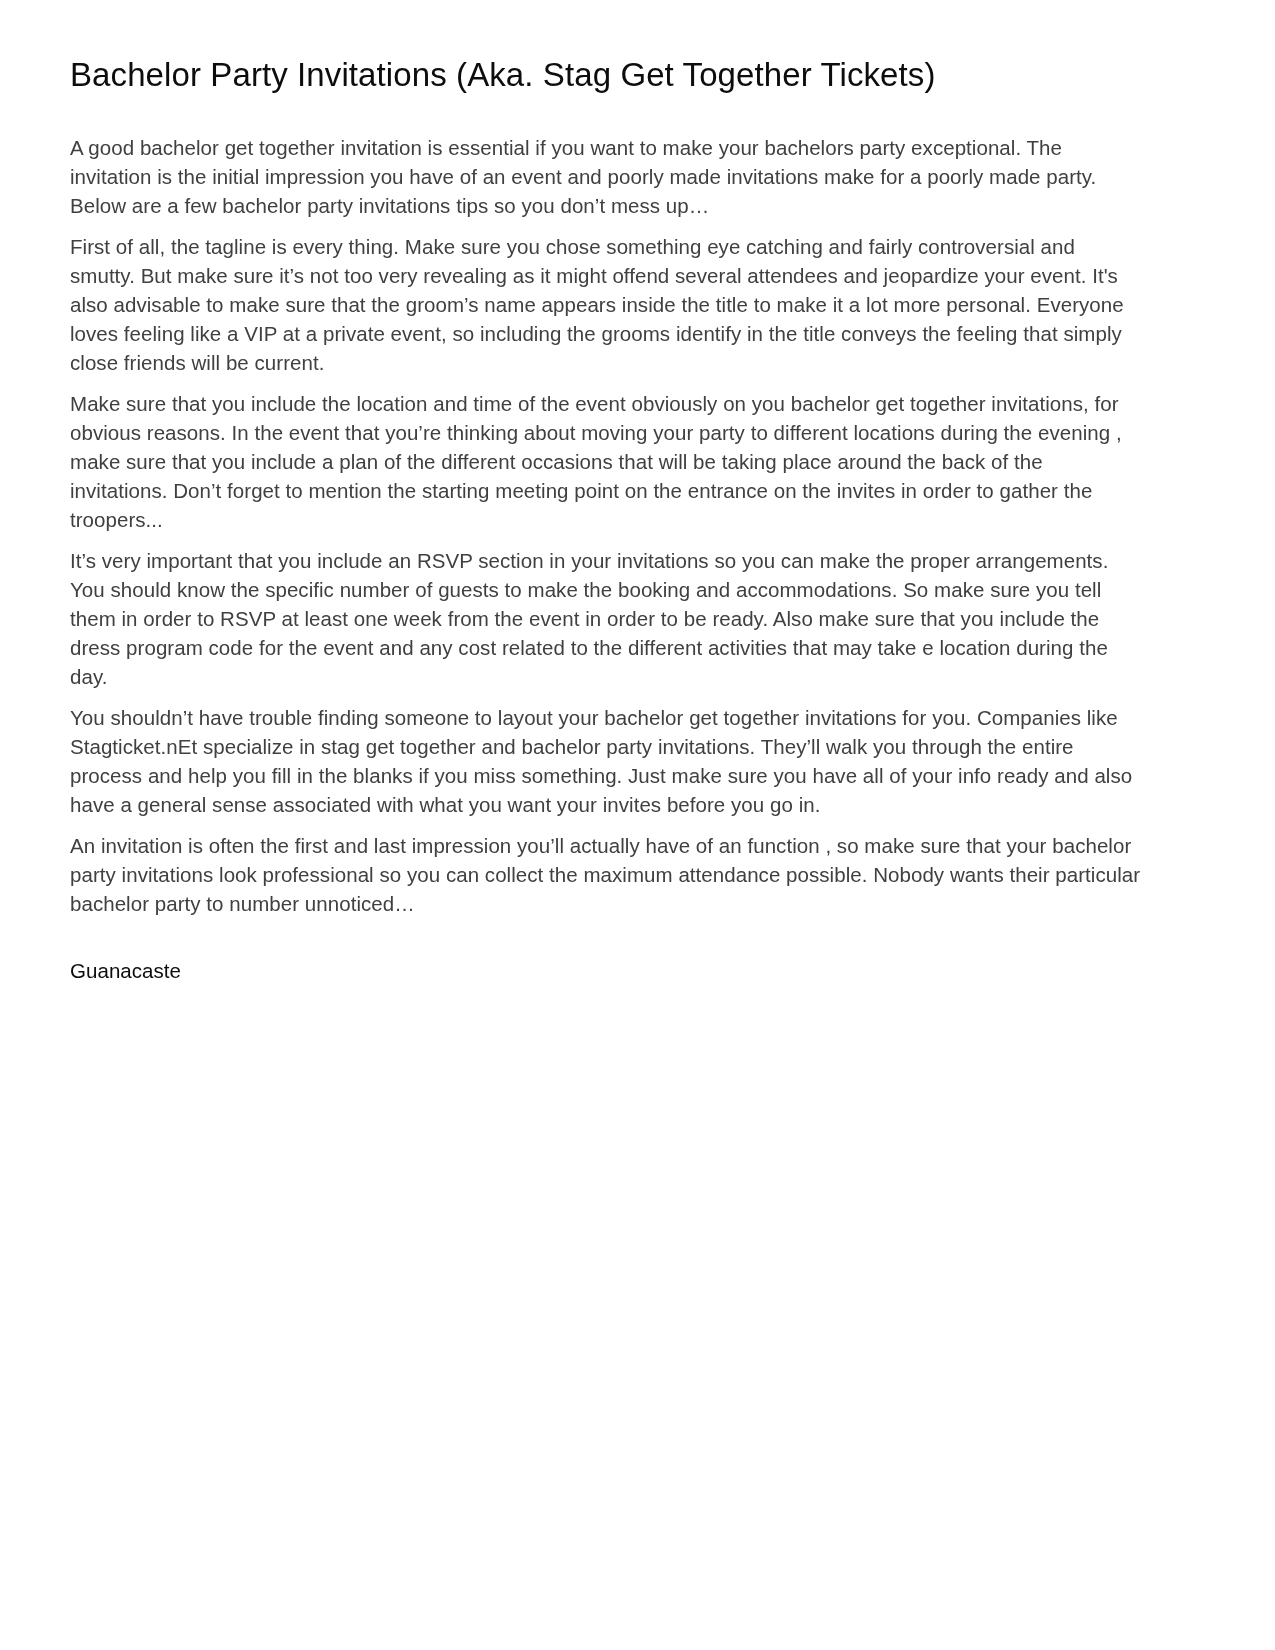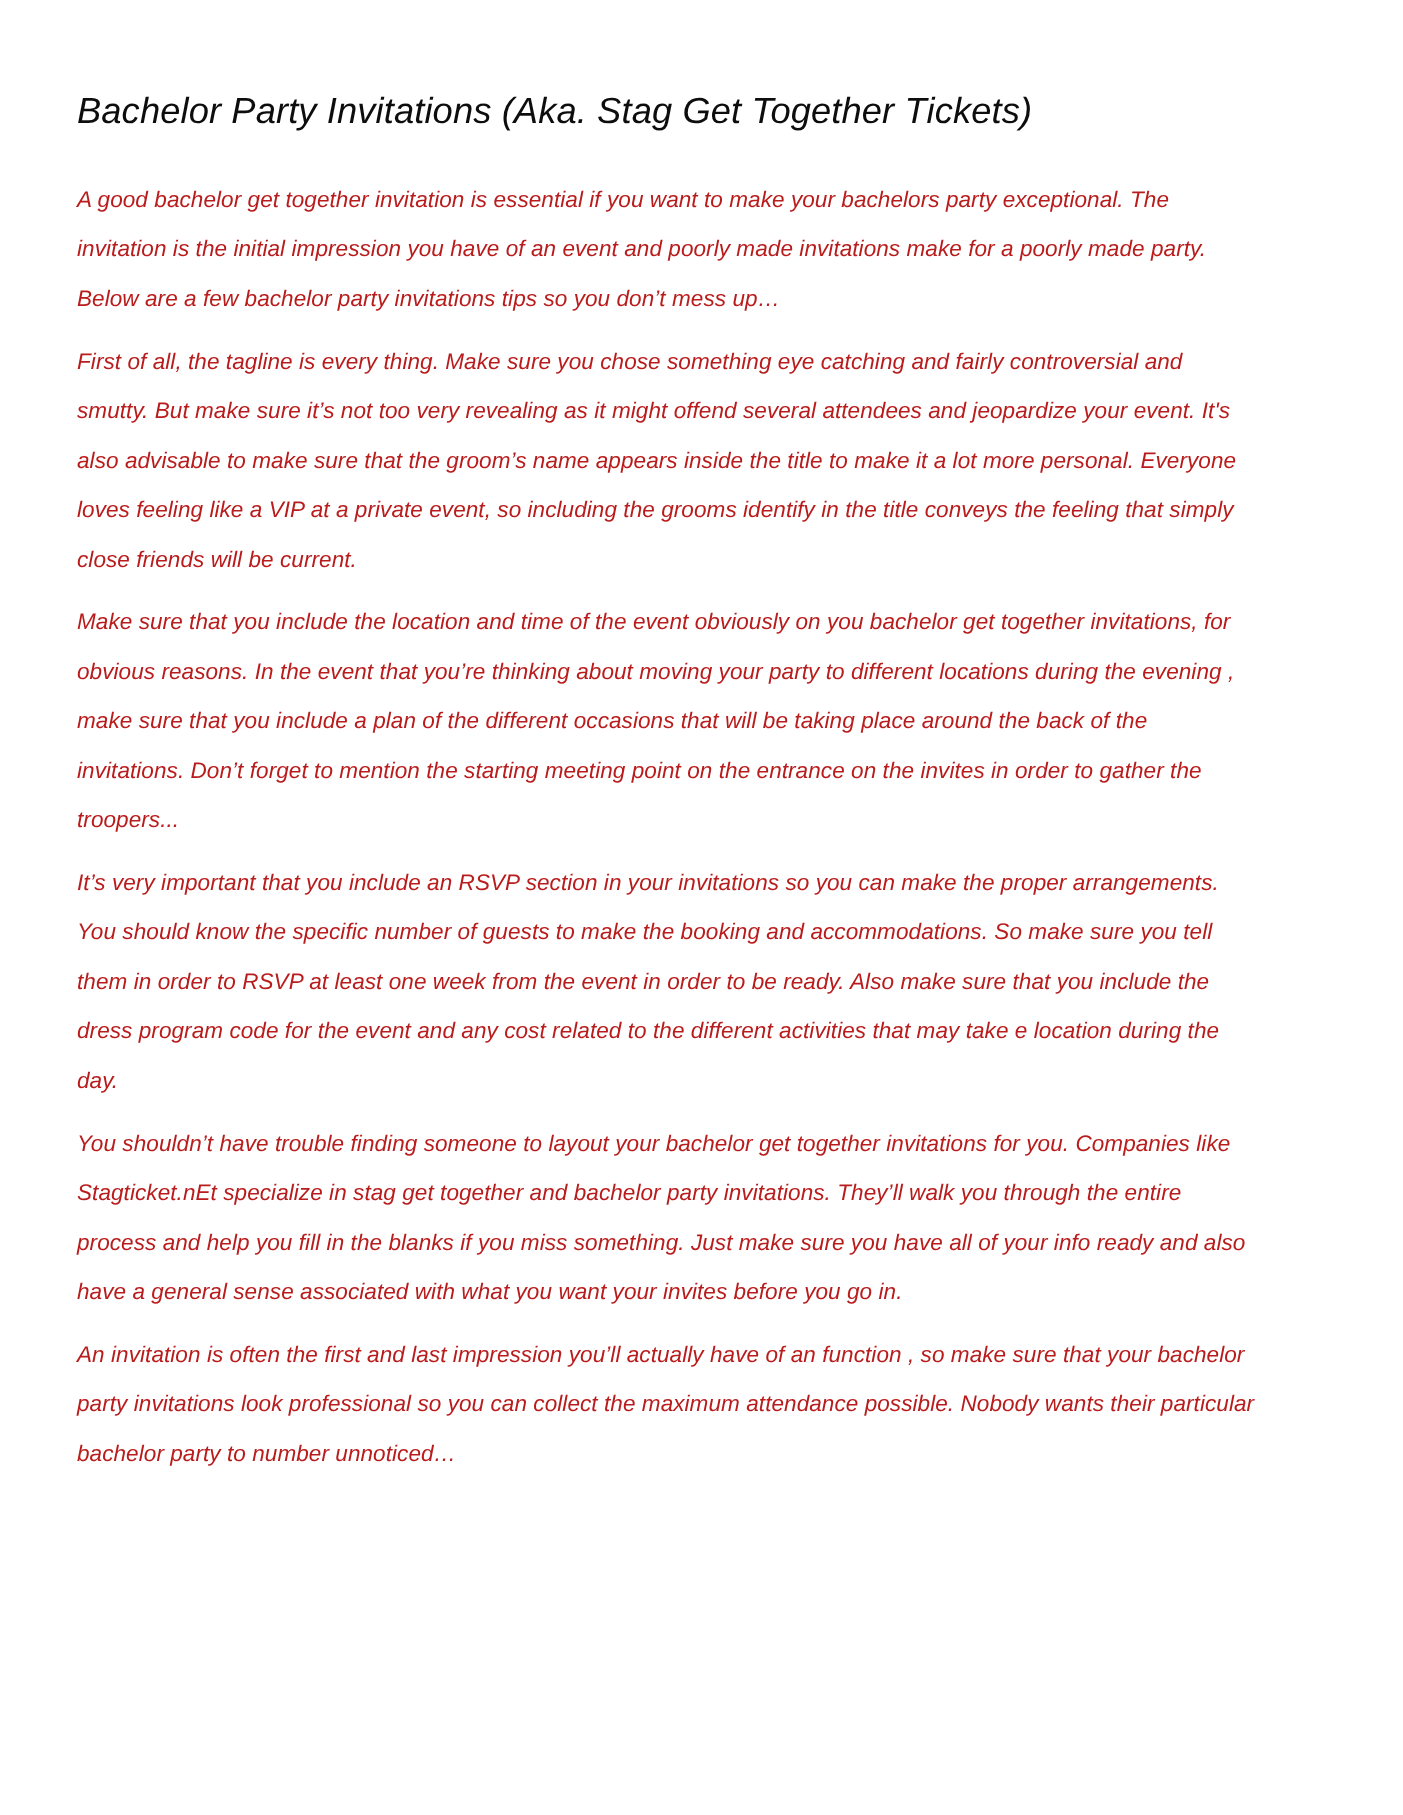--- a/index.html
+++ b/index.html
@@ -16,40 +16,39 @@
     position: relative;
     width: 1275px;
     height: 1650px;
     background: #ffffff;
     box-sizing: border-box;
     overflow: hidden;
   }
   .content {
     position: absolute;
     left: 70px;
-    top: 80px;
+    top: 54px;
     width: 1075px;
-    font-style: italic;
   }
   .doc-title {
     font-size: 33px;
     font-weight: normal;
     line-height: 1.25;
     letter-spacing: 0.1px;
     margin: 0 0 0 0;
     color: #0d0d0d;
   }
   .body-block {
     margin-top: 38px;
   }
   .para {
     font-size: 20.5px;
-    line-height: 45px;
+    line-height: 29px;
     margin: 0;
-    color: #b91c1c;
+    color: #404040;
     text-align: left;
     letter-spacing: 0.05px;
   }
   .para + .para {
     margin-top: 12px;
   }
   .signature {
     font-size: 20.5px;
     line-height: 35.5px;
     margin-top: 35px;
@@ -67,15 +66,16 @@
 
     <div class="body-block">
       <p class="para">A good bachelor get together invitation is essential if you want to make your bachelors party exceptional. The invitation is the initial impression you have of an event and poorly made invitations make for a poorly made party. Below are a few bachelor party invitations tips so you don’t mess up…</p>
       <p class="para">First of all, the tagline is every thing. Make sure you chose something eye catching and fairly controversial and smutty. But make sure it’s not too very revealing as it might offend several attendees and jeopardize your event. It's also advisable to make sure that the groom’s name appears inside the title to make it a lot more personal. Everyone loves feeling like a VIP at a private event, so including the grooms identify in the title conveys the feeling that simply close friends will be current.</p>
       <p class="para">Make sure that you include the location and time of the event obviously on you bachelor get together invitations, for obvious reasons. In the event that you’re thinking about moving your party to different locations during the evening , make sure that you include a plan of the different occasions that will be taking place around the back of the invitations. Don’t forget to mention the starting meeting point on the entrance on the invites in order to gather the troopers...</p>
       <p class="para">It’s very important that you include an RSVP section in your invitations so you can make the proper arrangements. You should know the specific number of guests to make the booking and accommodations. So make sure you tell them in order to RSVP at least one week from the event in order to be ready. Also make sure that you include the dress program code for the event and any cost related to the different activities that may take e location during the day.</p>
       <p class="para">You shouldn’t have trouble finding someone to layout your bachelor get together invitations for you. Companies like Stagticket.nEt specialize in stag get together and bachelor party invitations. They’ll walk you through the entire process and help you fill in the blanks if you miss something. Just make sure you have all of your info ready and also have a general sense associated with what you want your invites before you go in.</p>
       <p class="para">An invitation is often the first and last impression you’ll actually have of an function , so make sure that your bachelor party invitations look professional so you can collect the maximum attendance possible. Nobody wants their particular bachelor party to number unnoticed…</p>
     </div>
 
+    <div class="signature">Guanacaste</div>
 
   </div>
 </div>
 
 </body></html>

